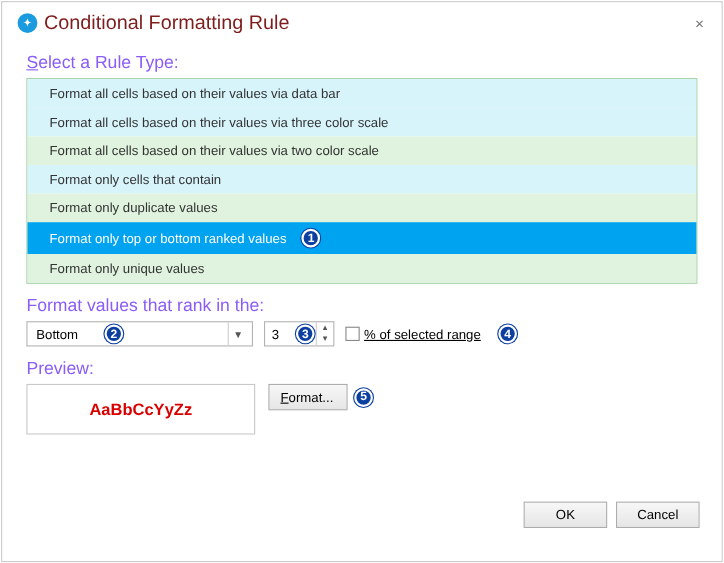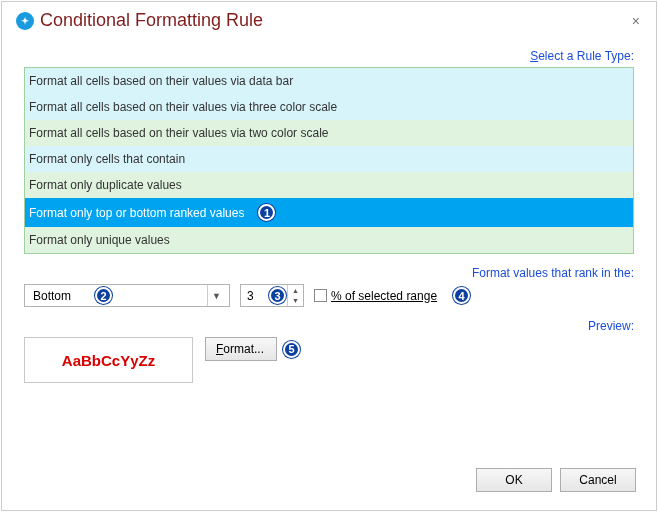--- a/index.html
+++ b/index.html
@@ -39,27 +39,27 @@
     font-weight: 400;
   }
   .close-x {
     margin-left: auto;
     font-size: 14px;
     color: #777;
     padding: 2px 6px;
     cursor: pointer;
   }
   .body { padding: 6px 22px 10px 22px; }
-  .label { font-size: 12px; color: #1d4ed8; margin: 6px 0 4px 0; text-align: right; }
+  .label { font-size: 16px; color: #8b5cf6; margin: 6px 0 4px 0; }
   .underline { text-decoration: underline; }
   .rule-list {
     border: 1px solid #9fd0a0;
   }
   .rule-item {
-    padding: 6px 4px;
+    padding: 6px 20px;
     font-size: 12px;
     color: #333;
     display: flex;
     align-items: center;
     cursor: default;
   }
   .row-even { background: #d7f4fb; }
   .row-odd  { background: #dff3df; }
   .rule-item.selected {
     background: #00a3f0;
@@ -127,42 +127,42 @@
     color: #fff;
     font-size: 11px;
     font-weight: bold;
     border: 2px solid #fff;
     box-shadow: 0 0 0 1px #0b3fa0;
     margin-left: 6px;
   }
   .callout.inControl { position: absolute; }
   .preview-row { display: flex; gap: 12px; margin-top: 4px; align-items: flex-start; }
   .preview-box {
-    width: 169px; height: 46px;
+    width: 208px; height: 46px;
     border: 1px solid #c8c8c8;
     display: flex; align-items: center; justify-content: center;
     color: #d90000;
     font-weight: bold;
     font-size: 15px;
   }
   .btn {
     height: 24px;
     min-width: 72px;
     border: 1px solid #adadad;
     background: linear-gradient(#f7f7f7, #e6e6e6);
     font-size: 12px;
     padding: 0 10px;
     cursor: pointer;
     display: inline-flex;
     align-items: center;
   }
   .format-wrap { display: flex; align-items: center; }
   .footer {
     position: absolute;
-    right: 20px; bottom: 18px;
+    right: 20px; bottom: 30px;
     display: flex; gap: 8px;
   }
   .footer .btn { min-width: 76px; justify-content: center; }
 </style>
 </head>
 <body>
 
 <div class="dialog">
   <div class="titlebar">
     <span class="app-icon">✦</span>

